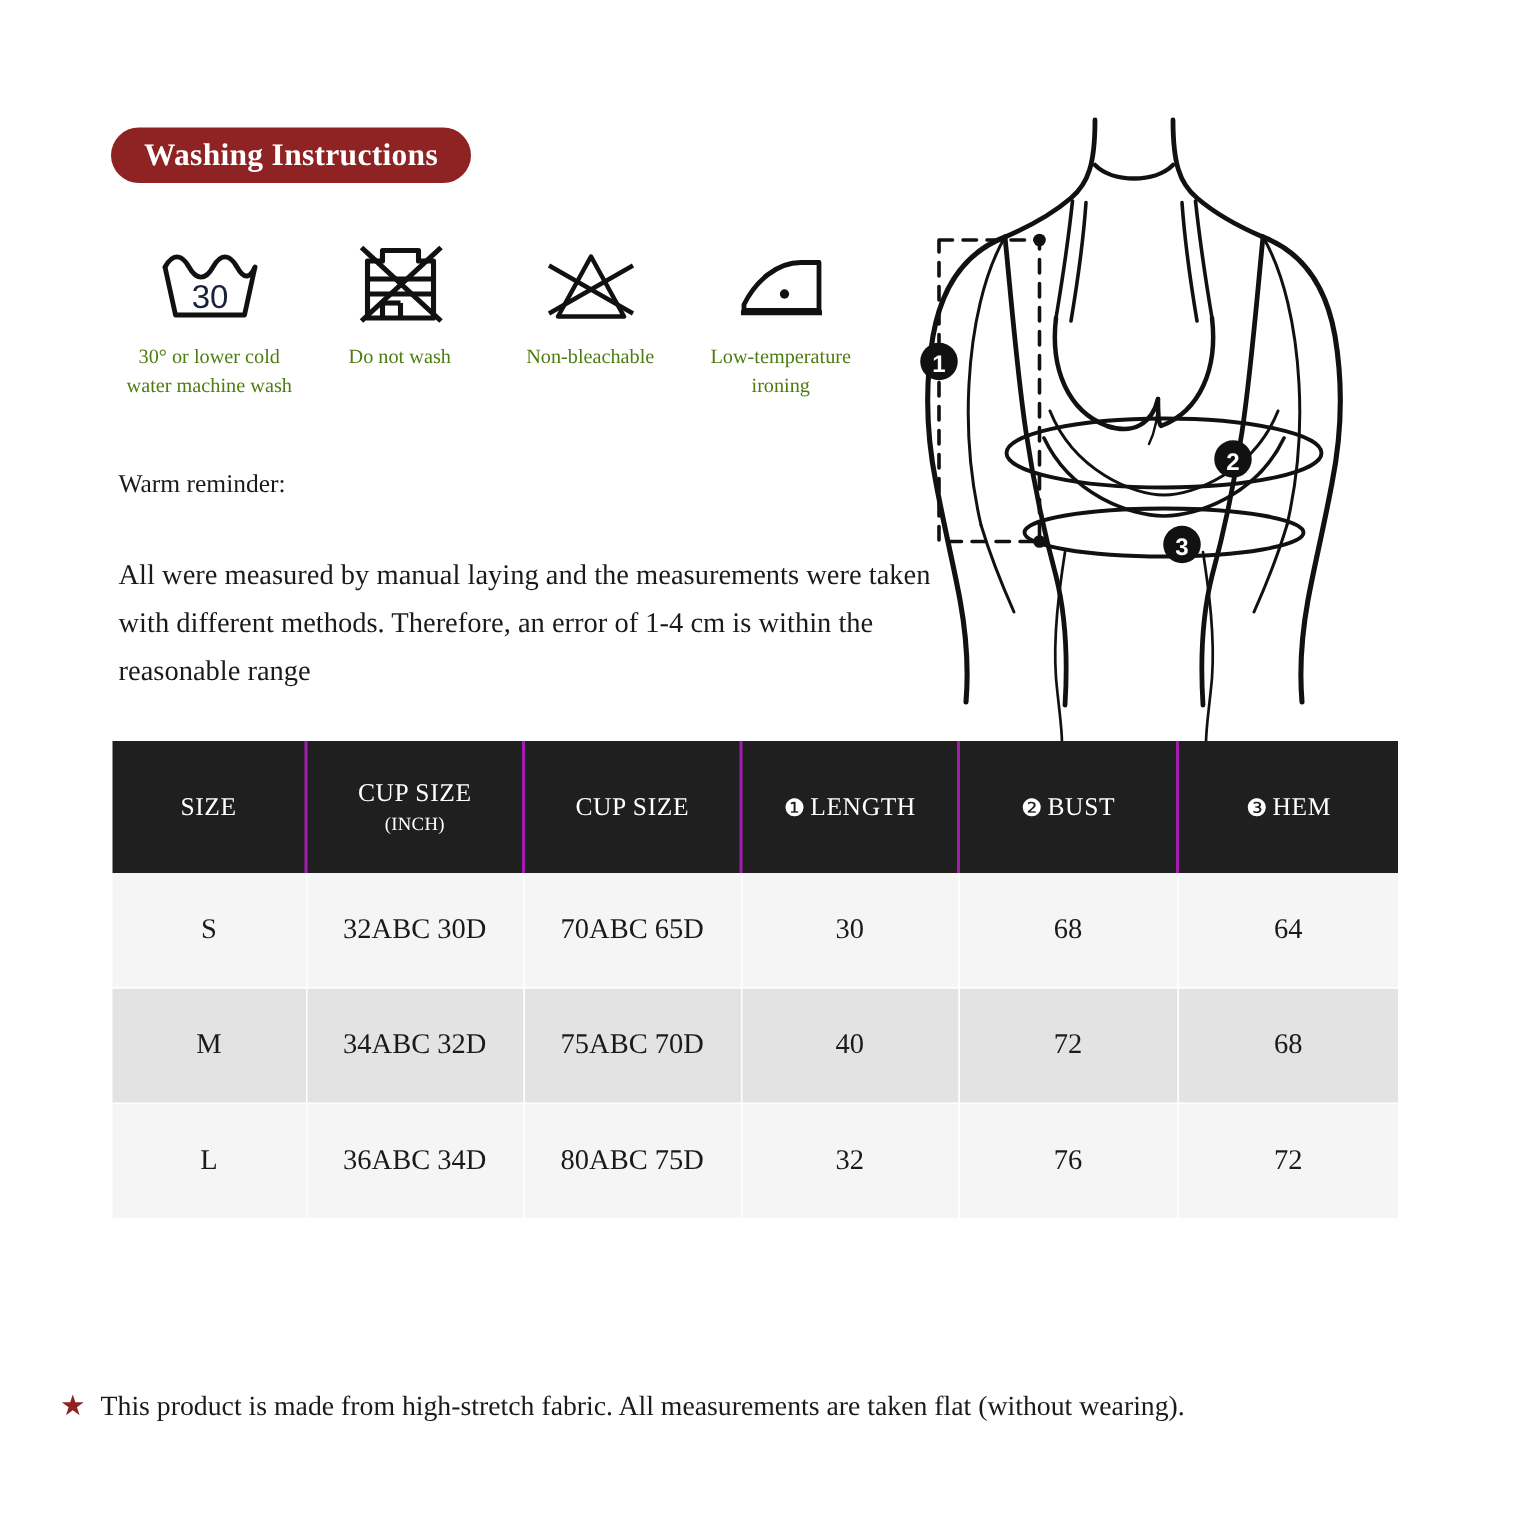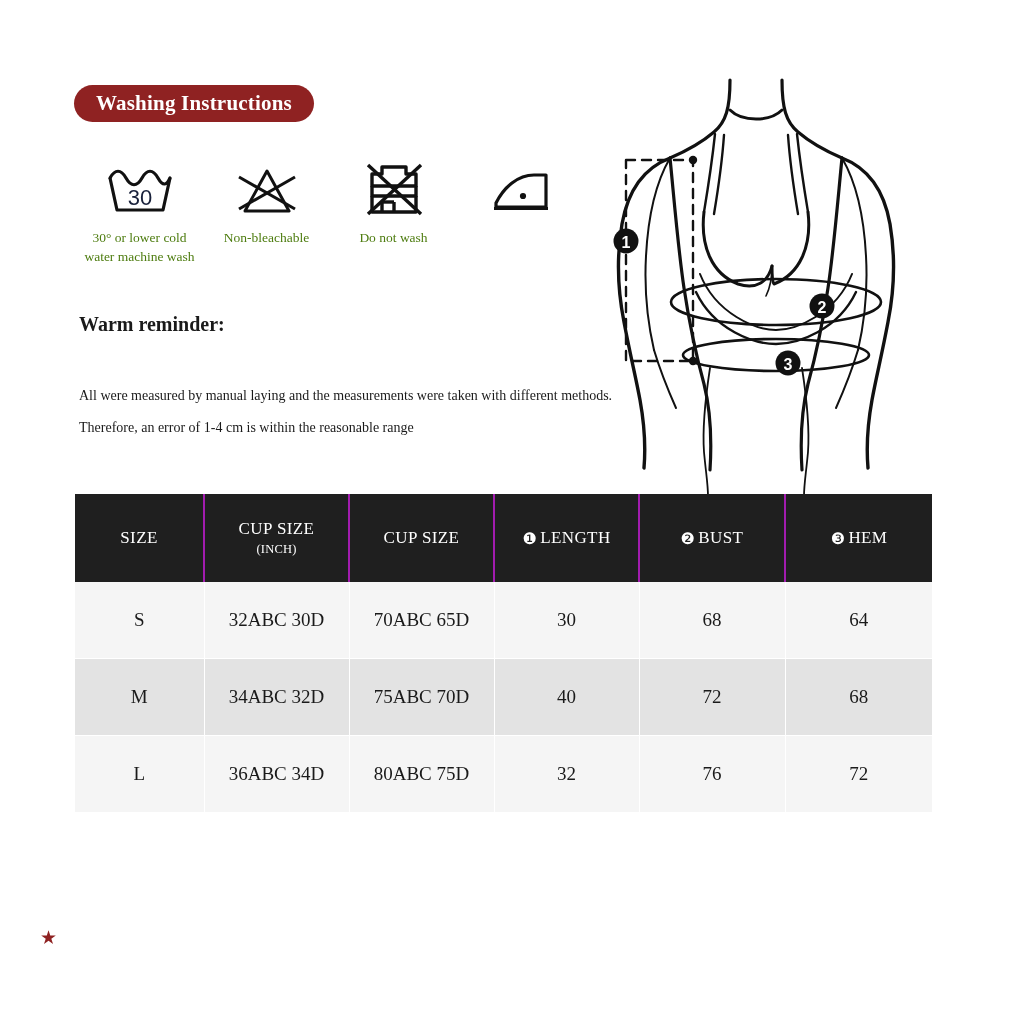--- a/index.html
+++ b/index.html
@@ -61,29 +61,29 @@
     text-align: center;
     color: #4d7c0f;
     max-width: 124px;
   }
 
   
   #warm-title {
     position: absolute;
     left: 79px;
     top: 313px;
-    font-size: 20px;
-    font-weight: bold;
+    font-size: 17px;
+    font-weight: normal;
   }
   #warm-body {
     position: absolute;
     left: 79px;
-    top: 380px;
+    top: 368px;
     width: 545px;
-    font-size: 14px;
+    font-size: 19px;
     line-height: 32px;
   }
 
   
   #illustration {
     position: absolute;
     left: 596px;
     top: 78px;
     width: 360px;
     height: 420px;
@@ -174,57 +174,58 @@
 
   <div class="care-item">
     <div class="care-glyph">
       <svg width="72" height="54" viewBox="0 0 72 54">
         <path d="M6 14 C11 5, 17 5, 22 14 C27 23, 33 23, 38 14 C43 5, 49 5, 54 14 C59 23, 63 21, 66 14" fill="none" stroke="#111" stroke-width="3.2" stroke-linecap="round"></path>
         <path d="M6 14 L13 46 L59 46 L66 14" fill="none" stroke="#111" stroke-width="3.2" stroke-linejoin="round"></path>
         <text x="36" y="41" text-anchor="middle" font-family="'Liberation Sans', sans-serif" font-size="22" fill="#18203a">30</text>
       </svg>
     </div>
     <div class="care-label">30° or lower cold water machine wash</div>
-  </div>
-
-  <div class="care-item">
-    <div class="care-glyph">
-      <svg width="72" height="56" viewBox="0 0 72 56">
-        <path d="M36 8 L58 48 L14 48 Z" fill="none" stroke="#111" stroke-width="3" stroke-linejoin="round"></path>
-        <line x1="8" y1="14" x2="64" y2="46" stroke="#111" stroke-width="3"></line>
-        <line x1="64" y1="14" x2="8" y2="46" stroke="#111" stroke-width="3"></line>
-      </svg>
-    </div>
-    <div class="care-label">Non-bleachable</div>
   </div>
 
   <div class="care-item">
     <div class="care-glyph">
       <svg width="62" height="58" viewBox="0 0 62 58">
         <path d="M19 12 L19 5 L43 5 L43 12 L53 12 L53 24 L9 24 L9 12 Z" fill="none" stroke="#111" stroke-width="3.4" stroke-linejoin="round"></path>
         <path d="M9 24 L9 34 L53 34 L53 24" fill="none" stroke="#111" stroke-width="3.4" stroke-linejoin="round"></path>
         <path d="M9 34 L9 50 L53 50 L53 34" fill="none" stroke="#111" stroke-width="3.4" stroke-linejoin="round"></path>
         <path d="M19 40 L19 50" fill="none" stroke="#111" stroke-width="3.4"></path>
         <path d="M19 40 L31 40" fill="none" stroke="#111" stroke-width="3.4"></path>
         <path d="M31 40 L31 50" fill="none" stroke="#111" stroke-width="3.4"></path>
         <line x1="5" y1="3" x2="58" y2="52" stroke="#111" stroke-width="3.4"></line>
         <line x1="58" y1="3" x2="5" y2="52" stroke="#111" stroke-width="3.4"></line>
       </svg>
     </div>
     <div class="care-label">Do not wash</div>
   </div>
 
   <div class="care-item">
     <div class="care-glyph">
+      <svg width="72" height="56" viewBox="0 0 72 56">
+        <path d="M36 8 L58 48 L14 48 Z" fill="none" stroke="#111" stroke-width="3" stroke-linejoin="round"></path>
+        <line x1="8" y1="14" x2="64" y2="46" stroke="#111" stroke-width="3"></line>
+        <line x1="64" y1="14" x2="8" y2="46" stroke="#111" stroke-width="3"></line>
+      </svg>
+    </div>
+    <div class="care-label">Non-bleachable</div>
+  </div>
+
+  <div class="care-item">
+    <div class="care-glyph">
       <svg width="66" height="52" viewBox="0 0 66 52">
         <path d="M8 42 L58 42 L58 10 L46 10 C30 10, 16 22, 8 38 Z" fill="none" stroke="#111" stroke-width="3.2" stroke-linejoin="round"></path>
         <line x1="6" y1="43.5" x2="60" y2="43.5" stroke="#111" stroke-width="3.2"></line>
         <circle cx="35" cy="31" r="3.1" fill="#111"></circle>
       </svg>
     </div>
+    <div class="care-label">Low-temperature ironing</div>
   </div>
 
 </div>
 
 <div id="warm-title">Warm reminder:</div>
 <div id="warm-body">All were measured by manual laying and the measurements were taken with different methods. Therefore, an error of 1-4 cm is within the reasonable range</div>
 
 <div id="illustration">
   <svg width="360" height="420" viewBox="0 0 360 420">
     <g fill="none" stroke="#111" stroke-linecap="round" stroke-linejoin="round">
@@ -347,14 +348,15 @@
       <td>32</td>
       <td>76</td>
       <td>72</td>
     </tr>
   </tbody>
 </table>
 
 <div id="footer-note">
   <span id="footer-star">★</span>
   <div id="footer-lines">
+    <div>This product is made from high-stretch fabric. All measurements are taken flat (without wearing).</div>
   </div>
 </div>
 
 </body></html>

